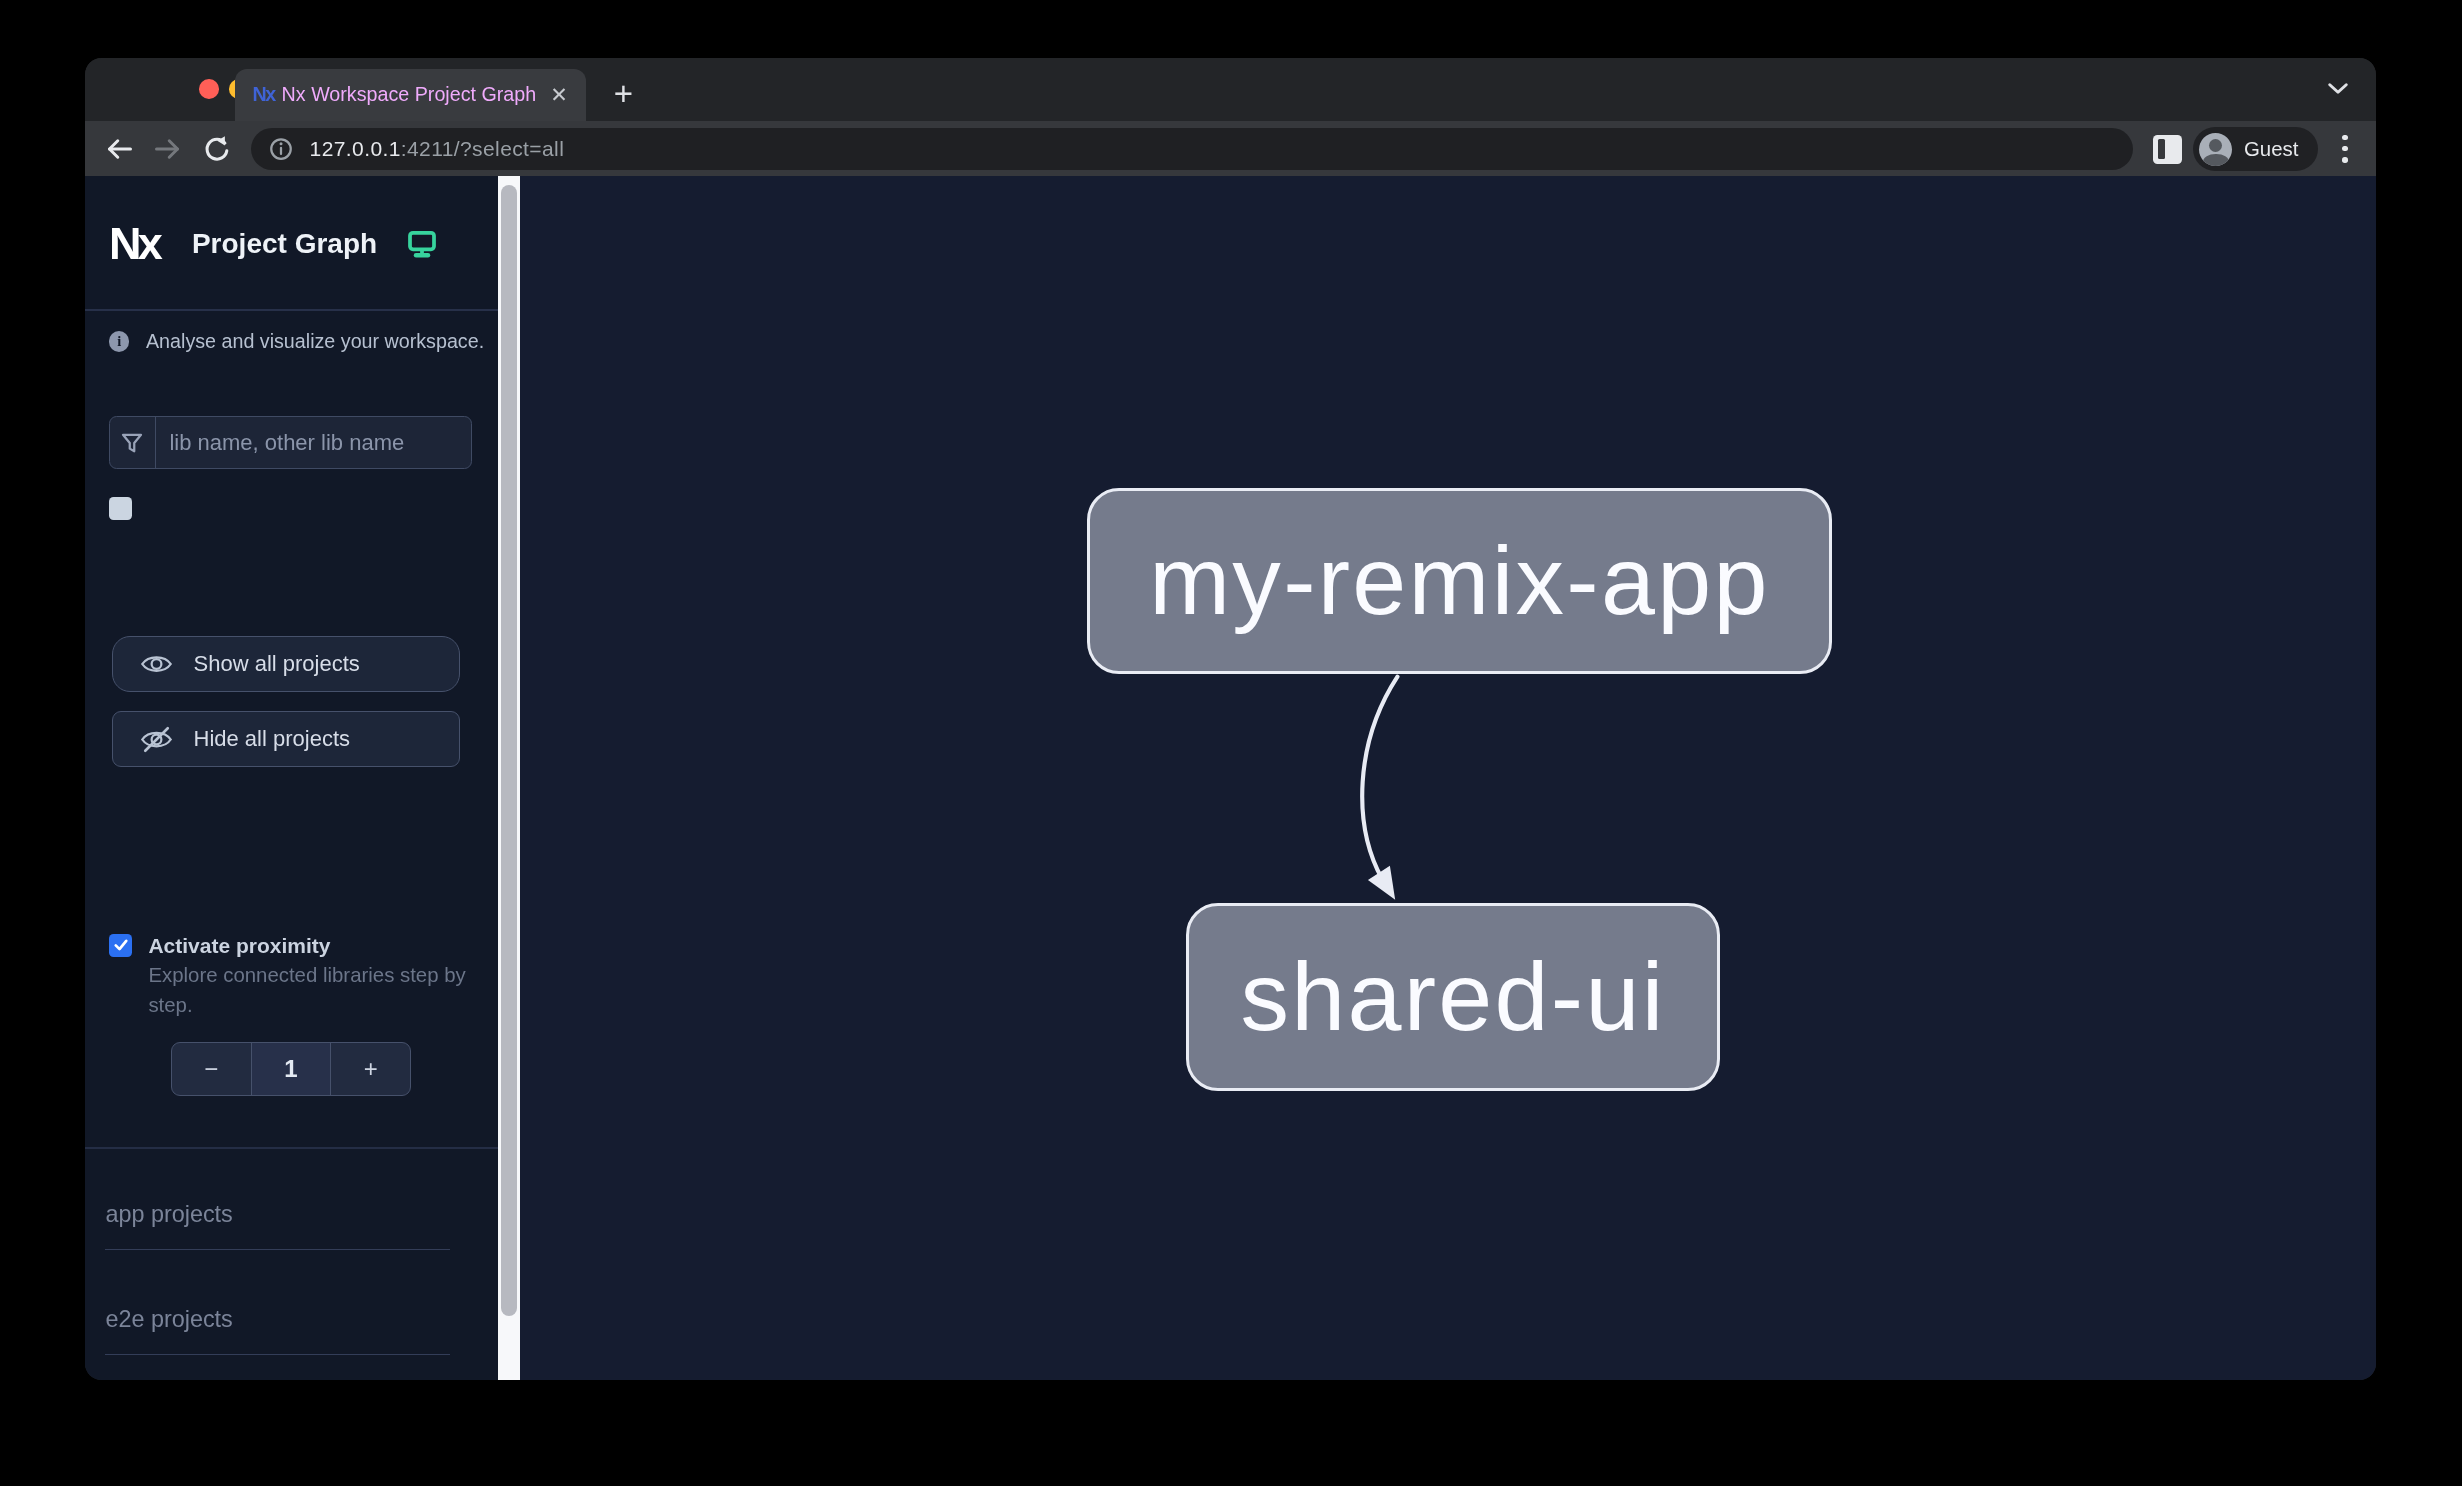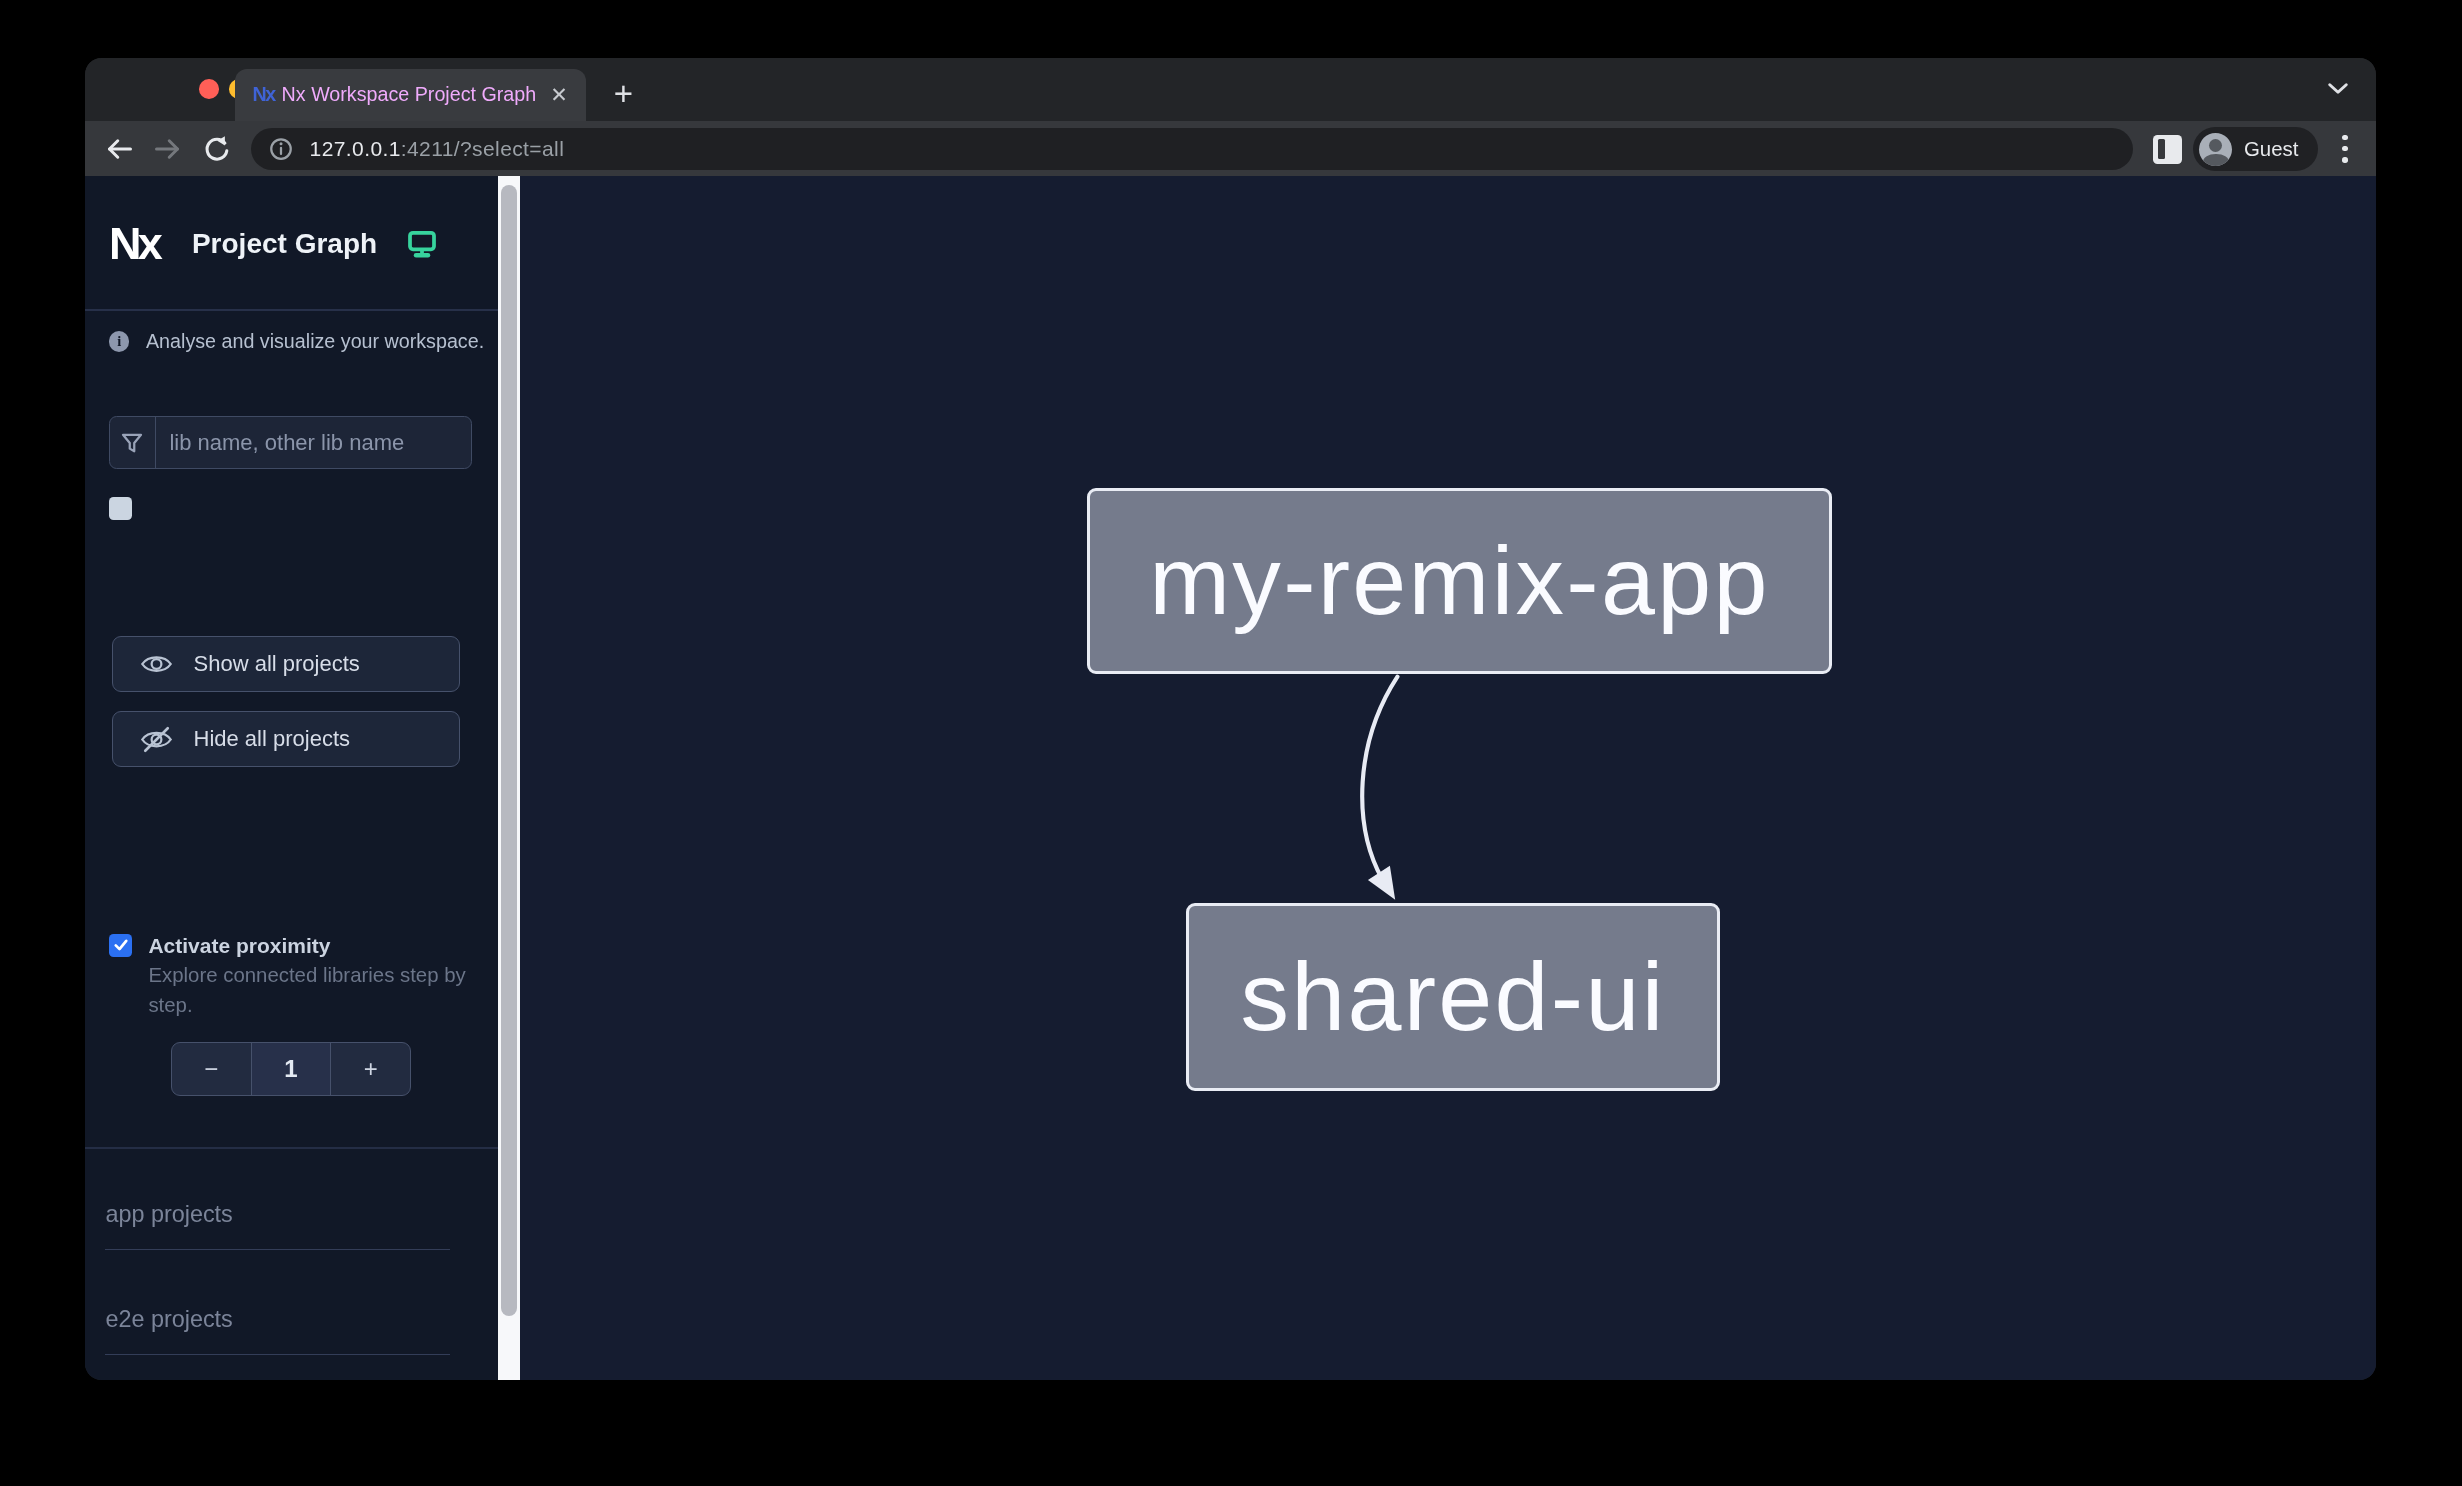--- a/index.html
+++ b/index.html
@@ -88,21 +88,21 @@
   .section { position:absolute; left:20.4px; width:345px; color:#7b8499; font-size:23.4px;
              padding-bottom:21px; border-bottom:1.5px solid #333d58; }
 
   
   .vscroll { width:22px; background:#f7f8fa; position:relative; flex:none; }
   .vscroll .thumb { position:absolute; left:3px; top:9px; width:16px; height:1131px; border-radius:8.3px; background:#b7b9c0; }
 
   
   .canvas { flex:1; position:relative; background:#151c30; overflow:hidden; }
   .edges { position:absolute; inset:0; }
-  .gnode { position:absolute; background:#757b8c; border:3.8px solid #e9ecf4; border-radius:9px;
+  .gnode { position:absolute; background:#757b8c; border:3.8px solid #e9ecf4; border-radius:32px;
            display:flex; align-items:center; justify-content:center; color:#fafbff;
            font-size:97px; letter-spacing:2.3px; }
   .node-1 { left:567px; top:312px; width:745px; height:186px; }
   .node-2 { left:666px; top:727px; width:534px; height:188px; }
 </style>
 </head>
 <body>
 
 <div class="window">
 
@@ -191,21 +191,21 @@
               <path d="M4 5 H28 L19 16 V27 L13 23.5 V16 Z" fill="none" stroke="#99a3b8" stroke-width="3" stroke-linejoin="round"></path>
             </svg>
         </span>
         <input class="filter-input" type="text" placeholder="lib name, other lib name" style="">
       </div>
 
       <div class="opt" style="top:319px;">
         <span class="checkbox cb-muted"></span>
       </div>
 
-      <div class="side-btn" style="top:460px;">
+      <div class="side-btn" style="top:460px;border-radius:18px;">
         <svg width="33" height="24" viewBox="0 0 44 32">
             <path d="M3 16 C11 4 33 4 41 16 C33 28 11 28 3 16 Z" fill="none" stroke="#b9c3d3" stroke-width="3"></path>
             <circle cx="22" cy="16" r="6.5" fill="none" stroke="#b9c3d3" stroke-width="3"></circle>
           </svg>
         <span>Show all projects</span>
       </div>
 
       <div class="side-btn" style="top:535px;">
         <svg width="33" height="27" viewBox="0 0 44 36">
             <path d="M3 18 C11 6 33 6 41 18 C33 30 11 30 3 18 Z" fill="none" stroke="#b9c3d3" stroke-width="3"></path>

